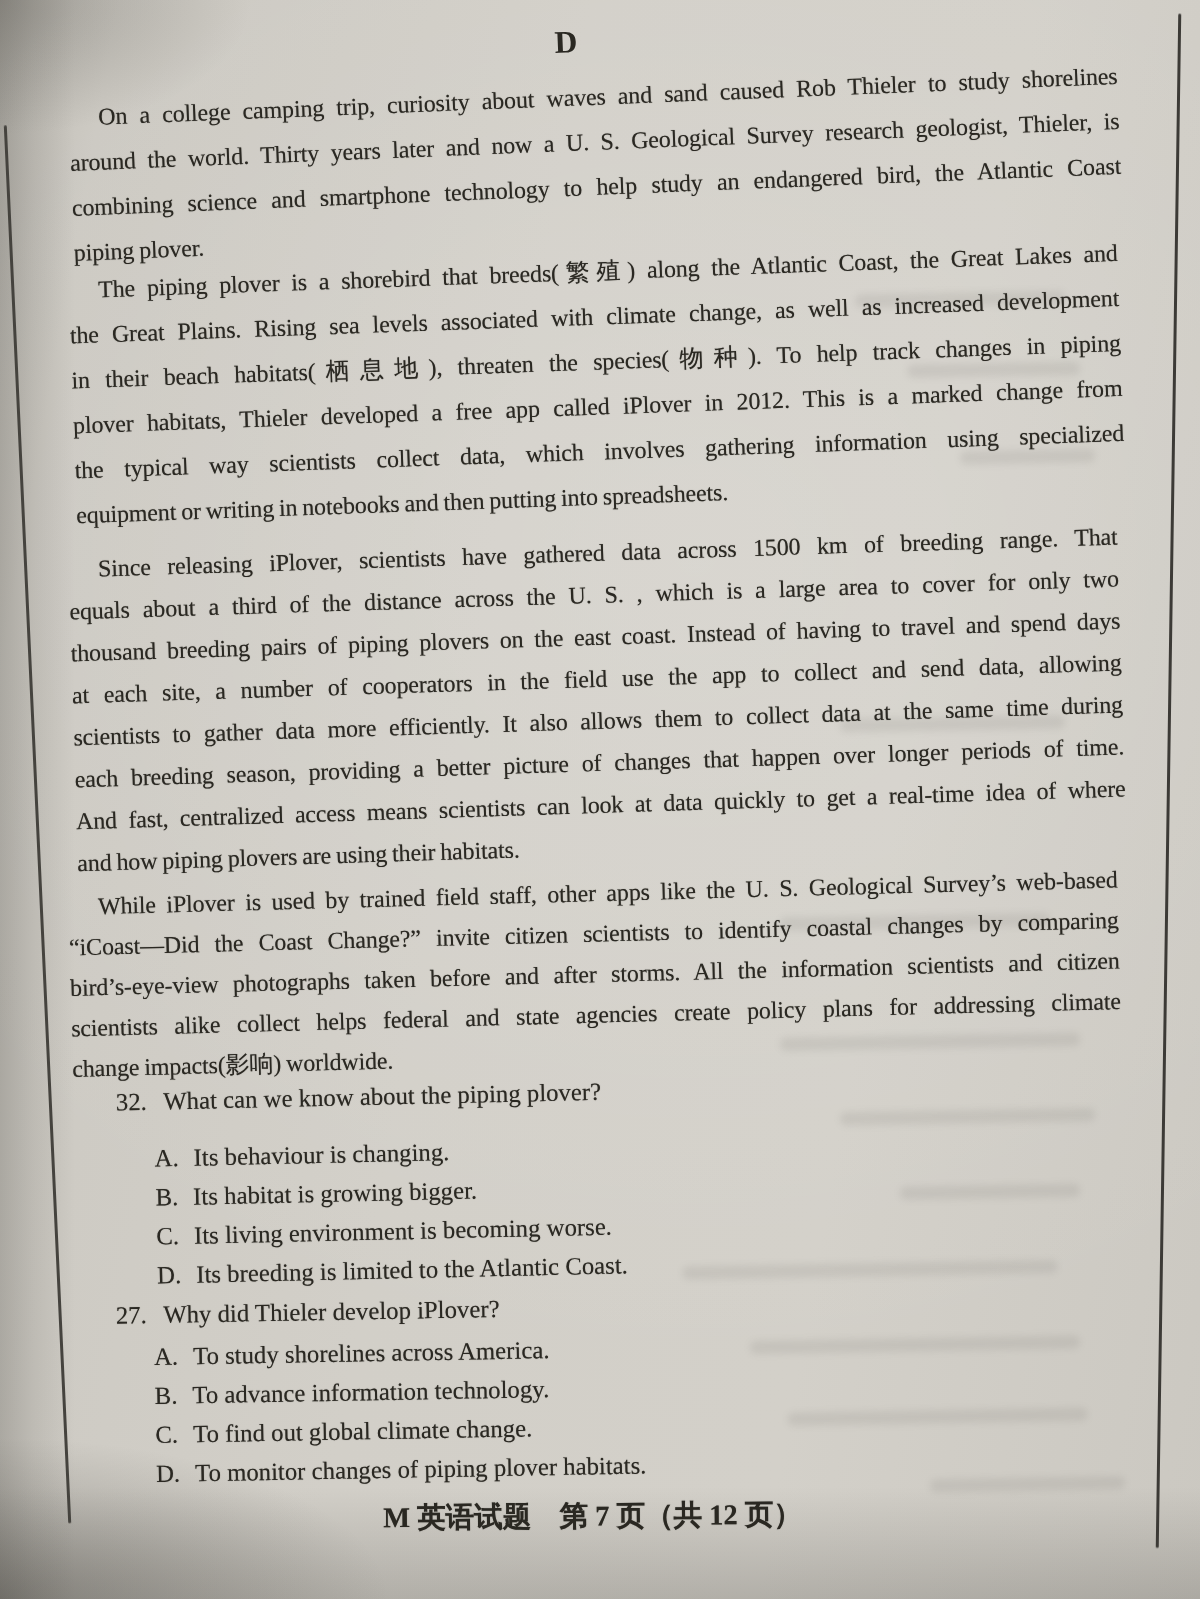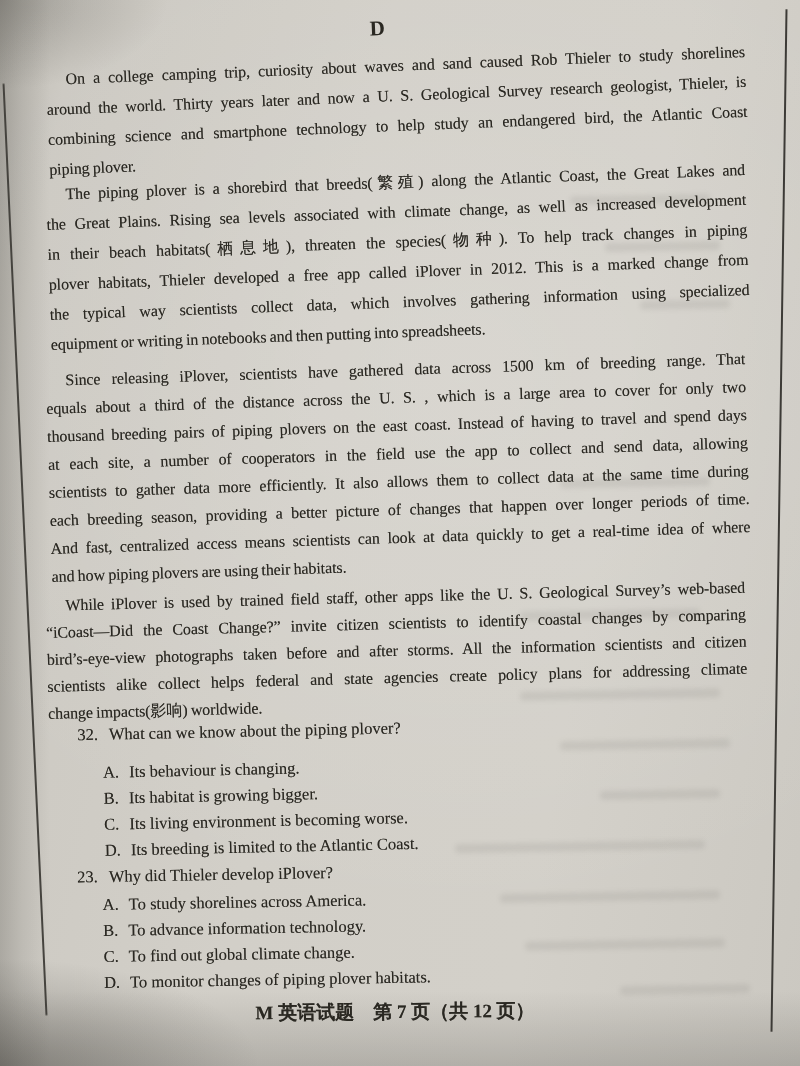--- a/index.html
+++ b/index.html
@@ -109,21 +109,21 @@
         <div class="question" style="top: 723px; transform: rotate(-1.25deg);">
           <div class="qstem"><span class="qnum">32.</span><span>What can we know about the piping plover?</span></div>
           <div class="options" style="margin-top: 12px;">
             <div class="option"><span class="opt-label">A.</span><span>Its behaviour is changing.</span></div>
             <div class="option"><span class="opt-label">B.</span><span>Its habitat is growing bigger.</span></div>
             <div class="option"><span class="opt-label">C.</span><span>Its living environment is becoming worse.</span></div>
             <div class="option"><span class="opt-label">D.</span><span>Its breeding is limited to the Atlantic Coast.</span></div>
           </div>
         </div>
         <div class="question" style="top: 865px; transform: rotate(-1deg);">
-          <div class="qstem"><span class="qnum">23.</span><span>Why did Thieler develop iPlover?</span></div>
+          <div class="qstem"><span class="qnum">27.</span><span>Why did Thieler develop iPlover?</span></div>
           <div class="options" style="margin-top: 2px;">
             <div class="option"><span class="opt-label">A.</span><span>To study shorelines across America.</span></div>
             <div class="option"><span class="opt-label">B.</span><span>To advance information technology.</span></div>
             <div class="option"><span class="opt-label">C.</span><span>To find out global climate change.</span></div>
             <div class="option"><span class="opt-label">D.</span><span>To monitor changes of piping plover habitats.</span></div>
           </div>
         </div>
       </div>
     <div class="footer">M 英语试题　第 7 页（共 12 页）</div>
   </div>

